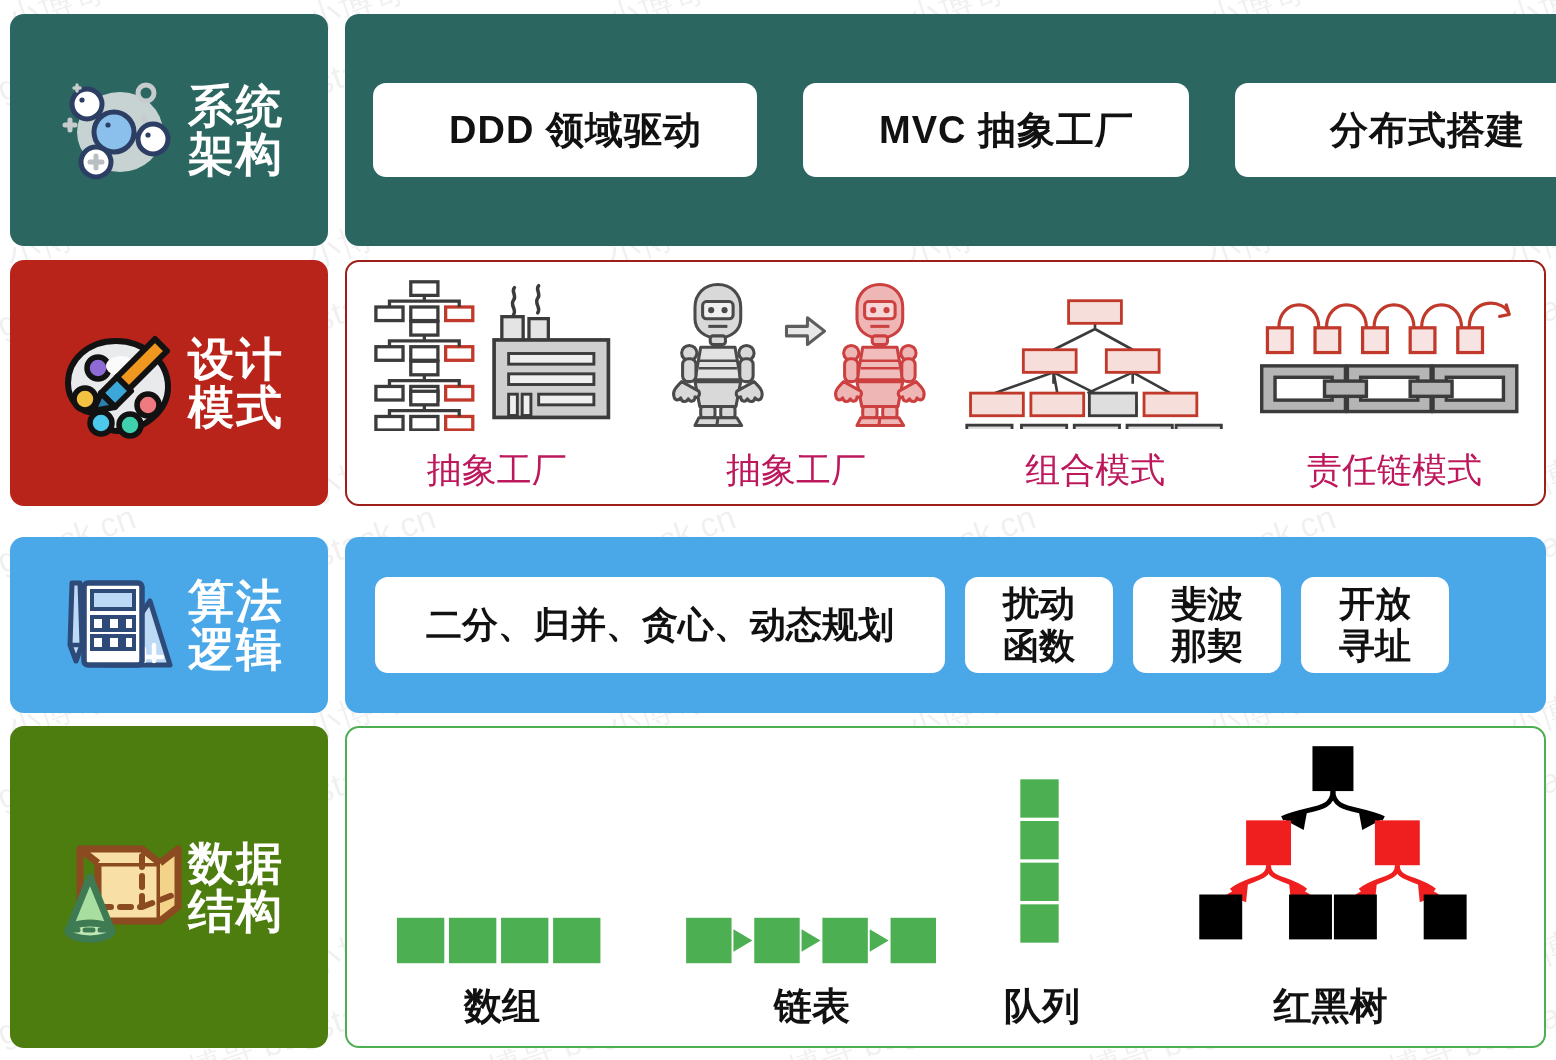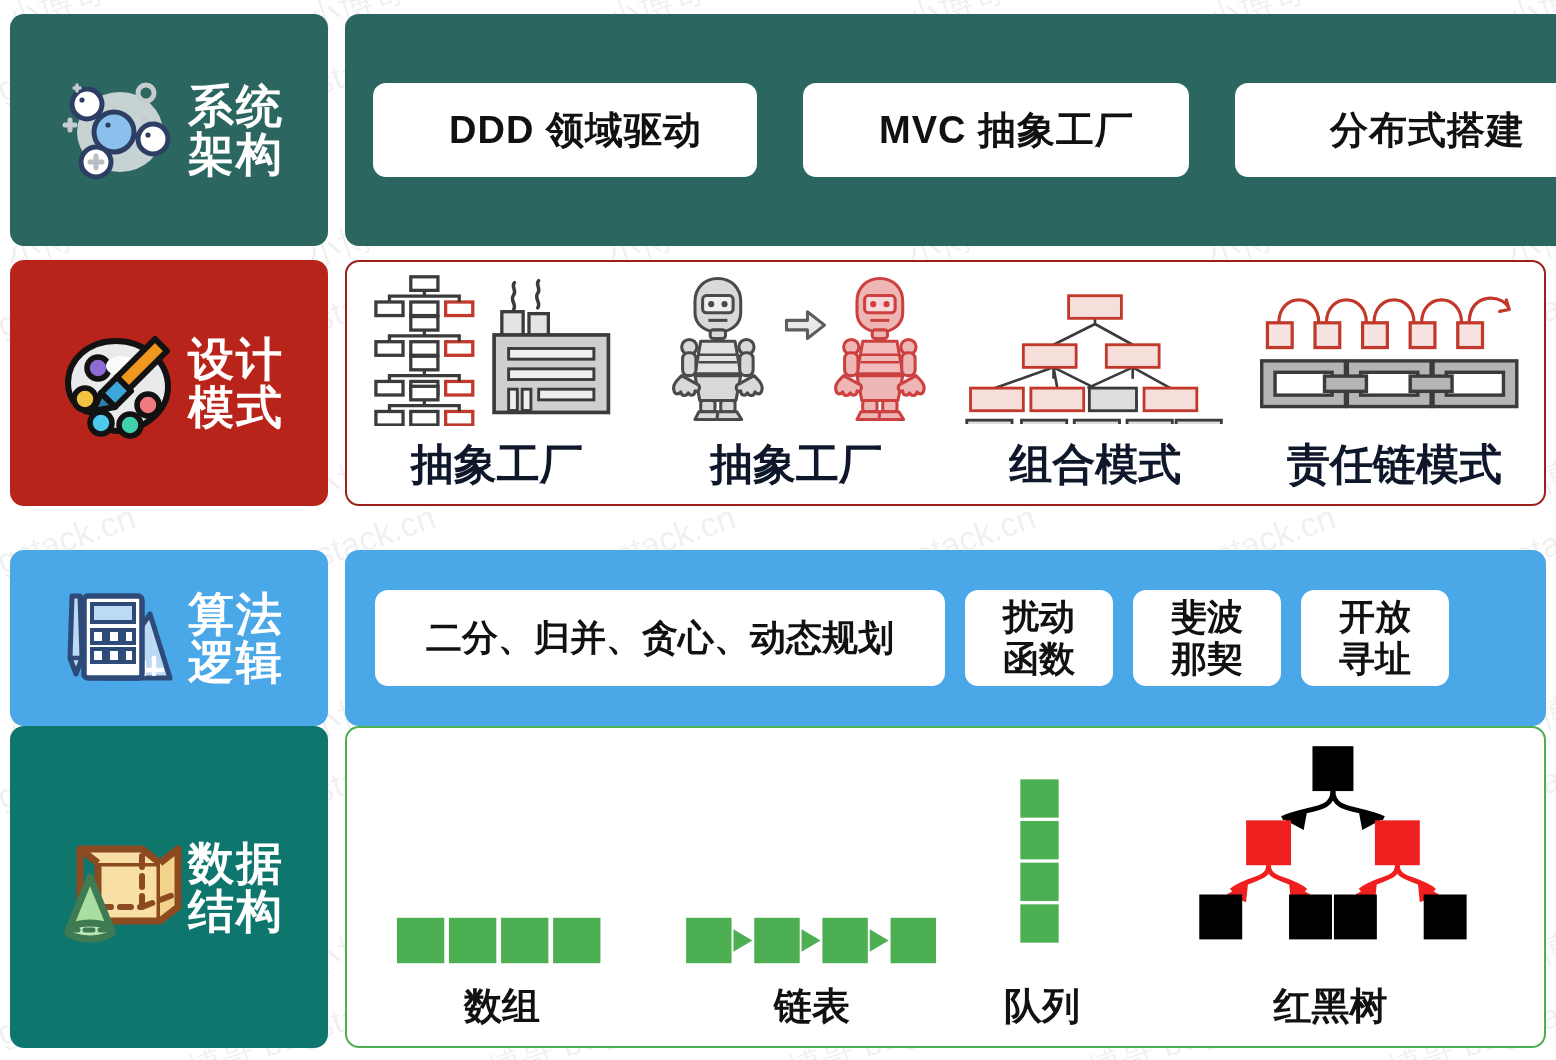--- a/index.html
+++ b/index.html
@@ -15,41 +15,41 @@
     font-size:34px;font-family:"Liberation Sans","DejaVu Sans",sans-serif;
     transform:rotate(-19deg);transform-origin:left top;font-weight:400;
   }
 
   
   .page{position:absolute;inset:0;z-index:2;}
 
   .row{position:absolute;display:flex;gap:17px;left:10px;right:10px;}
   .row-sys  {top:14px;  height:232px;}
   .row-dp   {top:260px; height:246px;}
-  .row-algo {top:550px; height:176px;}
+  .row-algo {top:537px; height:176px;}
   .row-ds   {top:726px; height:322px;}
 
   
   .cat{
     width:318px;flex:0 0 318px;border-radius:14px;
     display:flex;align-items:center;justify-content:center;gap:6px;
     box-sizing:border-box;
   }
   .cat .cat-icon{width:128px;height:128px;flex:0 0 128px;position:relative;}
   .cat .cat-title{
     color:#fff;font-size:46px;line-height:1.05;font-weight:700;
     letter-spacing:2px;text-align:center;
     font-family:"Liberation Sans","DejaVu Sans",sans-serif;
   }
   .cat .cat-title span{display:block;}
 
   .cat-sys {background:#2b6661;}
   .cat-dp  {background:#b8231a;}
   .cat-algo{background:#4aa7e8;}
-  .cat-ds  {background:#0f766e;}
+  .cat-ds  {background:#4d7c0f;}
 
   
   .panel{flex:1 1 auto;border-radius:14px;box-sizing:border-box;position:relative;}
   .panel-sys {background:#2b6661;display:flex;align-items:center;padding:0 28px;gap:46px;}
   .panel-dp  {background:#fff;border:2.5px solid #9c2019;}
   .panel-algo{background:#4aa7e8;display:flex;align-items:center;padding:0 30px;gap:20px;}
   .panel-ds  {background:#fff;border:2.5px solid #4caf51;}
 
   
   .pill{
@@ -63,21 +63,21 @@
 
   .panel-algo .pill{height:96px;font-size:36px;}
   .pill-algo-main{width:570px;}
   .pill-algo-s{width:148px;line-height:1.16;font-size:35px;}
   .pill-algo-s span{display:block;}
 
   
   .dp-items{display:flex;height:100%;align-items:stretch;}
   .dp-item{flex:1 1 0;display:flex;flex-direction:column;align-items:center;justify-content:flex-end;padding-bottom:10px;}
   .dp-art{flex:1 1 auto;display:flex;align-items:center;justify-content:center;width:100%;}
-  .dp-label{font-size:43px;color:#0f172a;font-weight:700;padding-top:2px;}
+  .dp-label{font-size:35px;color:#be185d;font-weight:400;padding-top:2px;}
 
   
   .ds-items{display:flex;height:100%;align-items:stretch;}
   .ds-item{display:flex;flex-direction:column;align-items:center;justify-content:flex-end;padding-bottom:14px;}
   .ds-array{flex:0 0 310px;}
   .ds-list {flex:0 0 310px;}
   .ds-queue{flex:0 0 150px;gap:8px;}
   .ds-tree {flex:1 1 auto;}
   .ds-art{flex:1 1 auto;display:flex;align-items:flex-end;justify-content:center;width:100%;padding-bottom:14px;}
   .ds-label{font-size:38px;color:#111;font-weight:700;}

